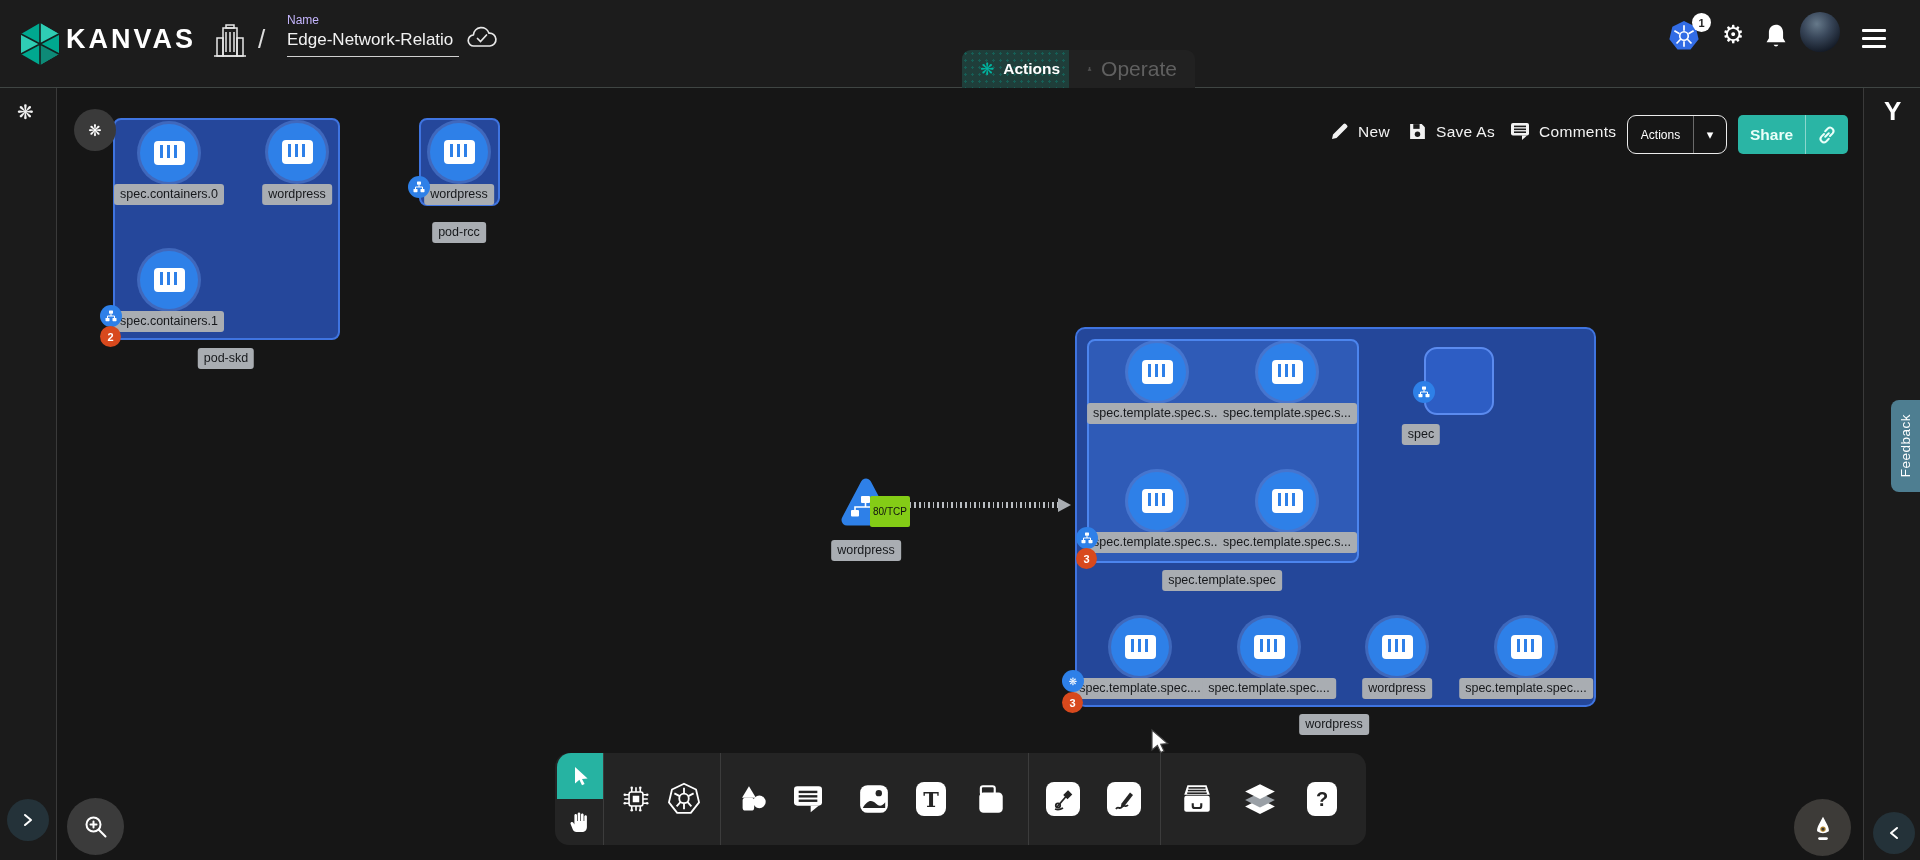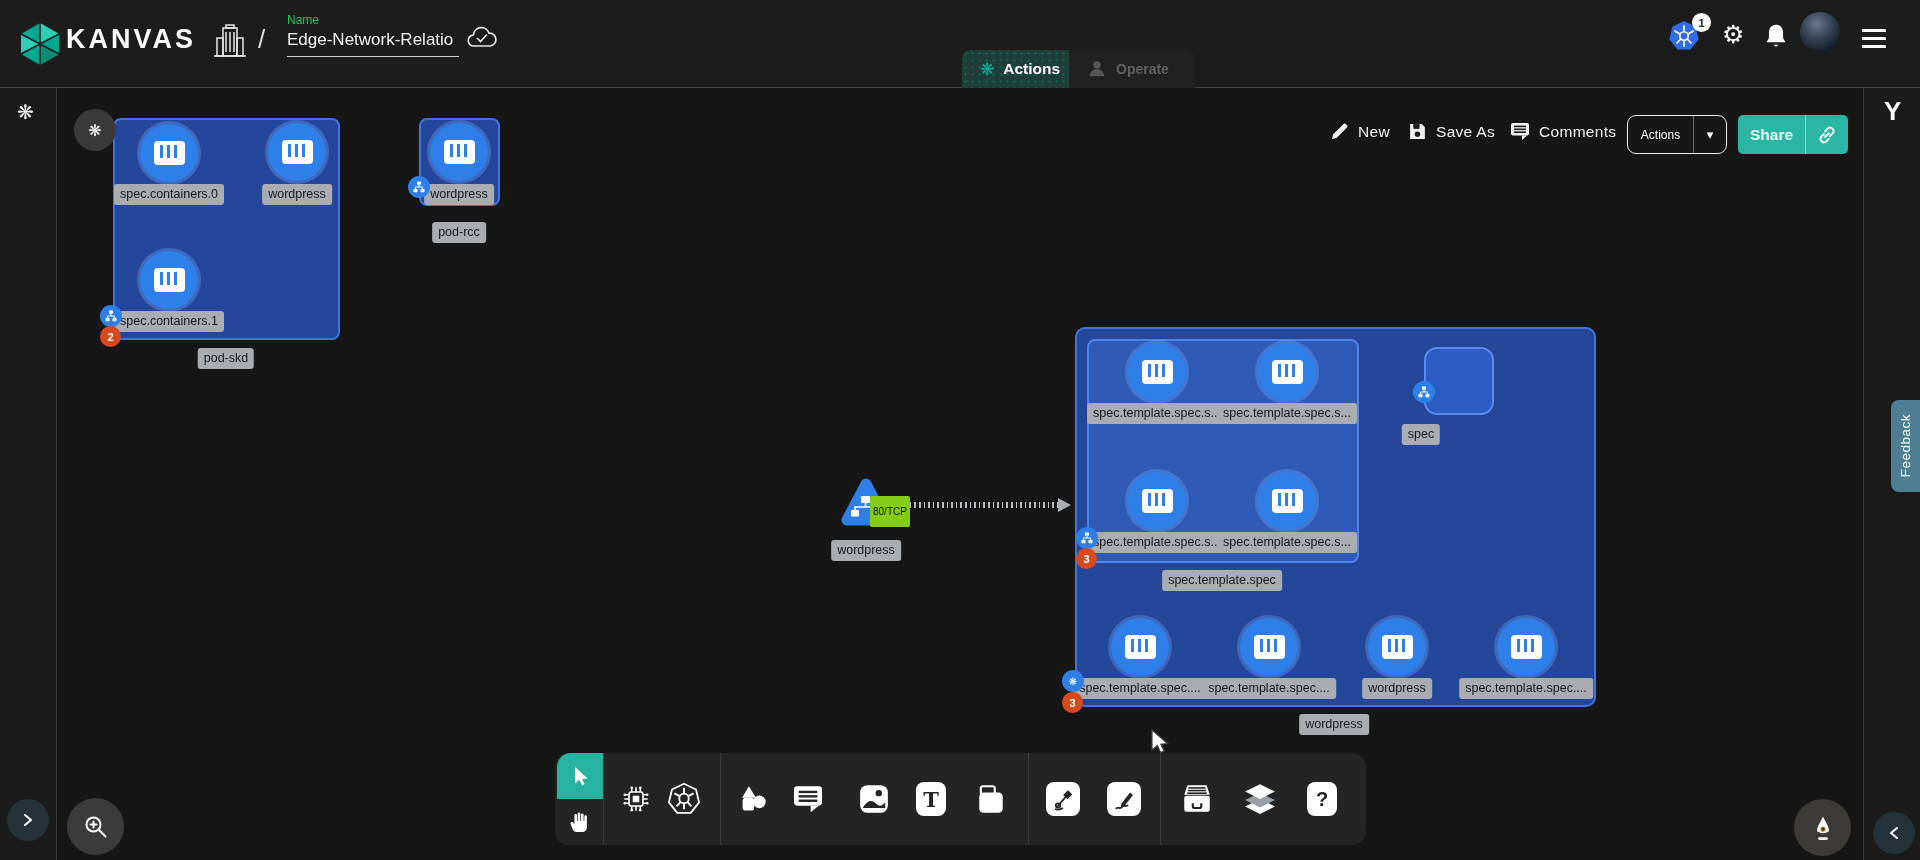--- a/index.html
+++ b/index.html
@@ -5,28 +5,28 @@
   * { margin:0; padding:0; box-sizing:border-box; }
   html,body { background:#000; }
   body { font-family:"Liberation Sans","DejaVu Sans",sans-serif; }
   #stage { position:relative; width:1920px; height:860px; background:#161616; overflow:hidden; }
 
   
   .header { position:absolute; left:0; top:0; width:1920px; height:88px; background:#1c1c1c; border-bottom:1px solid #3f4543; z-index:40; }
   .brand-text { position:absolute; left:66px; top:24px; font-size:27px; font-weight:bold; color:#fff; letter-spacing:3px; }
   .slash { position:absolute; left:258px; top:24px; font-size:26px; color:#ddd; font-weight:300; }
   .name-block { position:absolute; left:287px; top:13px; }
-  .name-label { font-size:12px; color:#22c55e; display:block; margin-bottom:3px; }
+  .name-label { font-size:12px; color:#c4b5fd; display:block; margin-bottom:3px; }
   .name-value { font-size:17px; color:#f2f2f2; width:172px; padding-bottom:6px; border-bottom:1px solid #cfcfcf; }
   .tab { position:absolute; top:50px; height:38px; display:flex; align-items:center; gap:9px; padding:0 18px; cursor:pointer; }
   .tab-design { left:962px; width:107px; border-radius:9px 0 0 0; background-color:#1f3e3a;
     background-image:radial-gradient(rgba(0,179,159,0.28) 1px, transparent 1.2px); background-size:7px 7px; }
   .tab-operate { left:1069px; width:126px; border-radius:0 9px 0 0; background:#212121; }
   .tab-design .tab-label { color:#fff; font-size:15.5px; font-weight:600; }
-  .tab-operate .tab-label { color:#606060; font-size:14px; font-weight:700; }
+  .tab-operate .tab-label { color:#606060; font-size:21px; font-weight:400; }
   .spiral { color:#00B39F; font-size:17px; line-height:1; }
   .notif-badge { position:absolute; left:1692px; top:13px; width:19px; height:19px; background:#fff; color:#222;
     border-radius:50%; font-size:11px; font-weight:bold; display:flex; align-items:center; justify-content:center; z-index:2; }
   .gear { position:absolute; left:1722px; top:22px; font-size:25px; color:#fff; cursor:pointer; line-height:1; }
   .avatar { position:absolute; left:1800px; top:12px; width:40px; height:40px; border-radius:50%;
     background:radial-gradient(circle at 42% 30%, #66798a 0%, #39475a 38%, #141b27 78%); cursor:pointer; }
   .burger { position:absolute; left:1862px; top:29px; width:24px; cursor:pointer; }
   .burger div { height:3px; background:#fff; margin-bottom:5px; border-radius:1px; }
 
   

